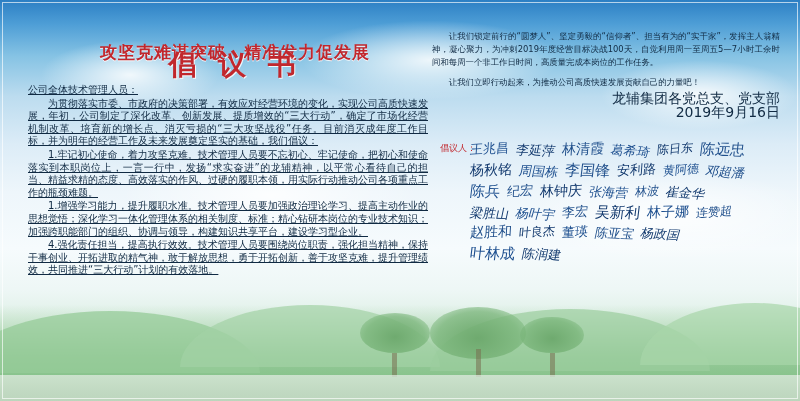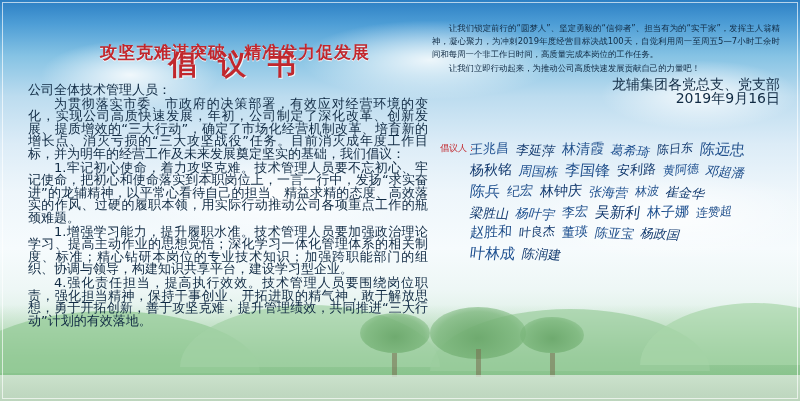--- a/index.html
+++ b/index.html
@@ -132,44 +132,45 @@
     text-shadow: 1px 1px 0 rgba(255,255,255,0.85);
   }
 
   
   .body-left {
     position: absolute;
     left: 28px;
     top: 84px;
     width: 400px;
     font-family: "DejaVu Sans", sans-serif;
-    font-size: 13px;
+    font-size: 10px;
     line-height: 12.6px;
     color: #102a43;
     text-align: justify;
+    text-decoration: underline;
   }
   .body-left p {
     margin: 0 0 1px 0;
     text-indent: 2em;
   }
 
   
   .body-right {
     position: absolute;
     left: 432px;
     top: 22px;
     width: 348px;
     font-family: "DejaVu Sans", sans-serif;
     font-size: 8.4px;
     line-height: 12.8px;
     color: #102a43;
     text-align: justify;
   }
   .body-right p {
-    margin: 0 0 2px 0;
+    margin: 8px 0 2px 0;
     text-indent: 2em;
   }
   .sign-block {
     text-align: right;
     text-indent: 0;
     font-size: 14px;
     line-height: 14px;
     color: #102a43;
   }
   .sign-block div { text-indent: 0; }

